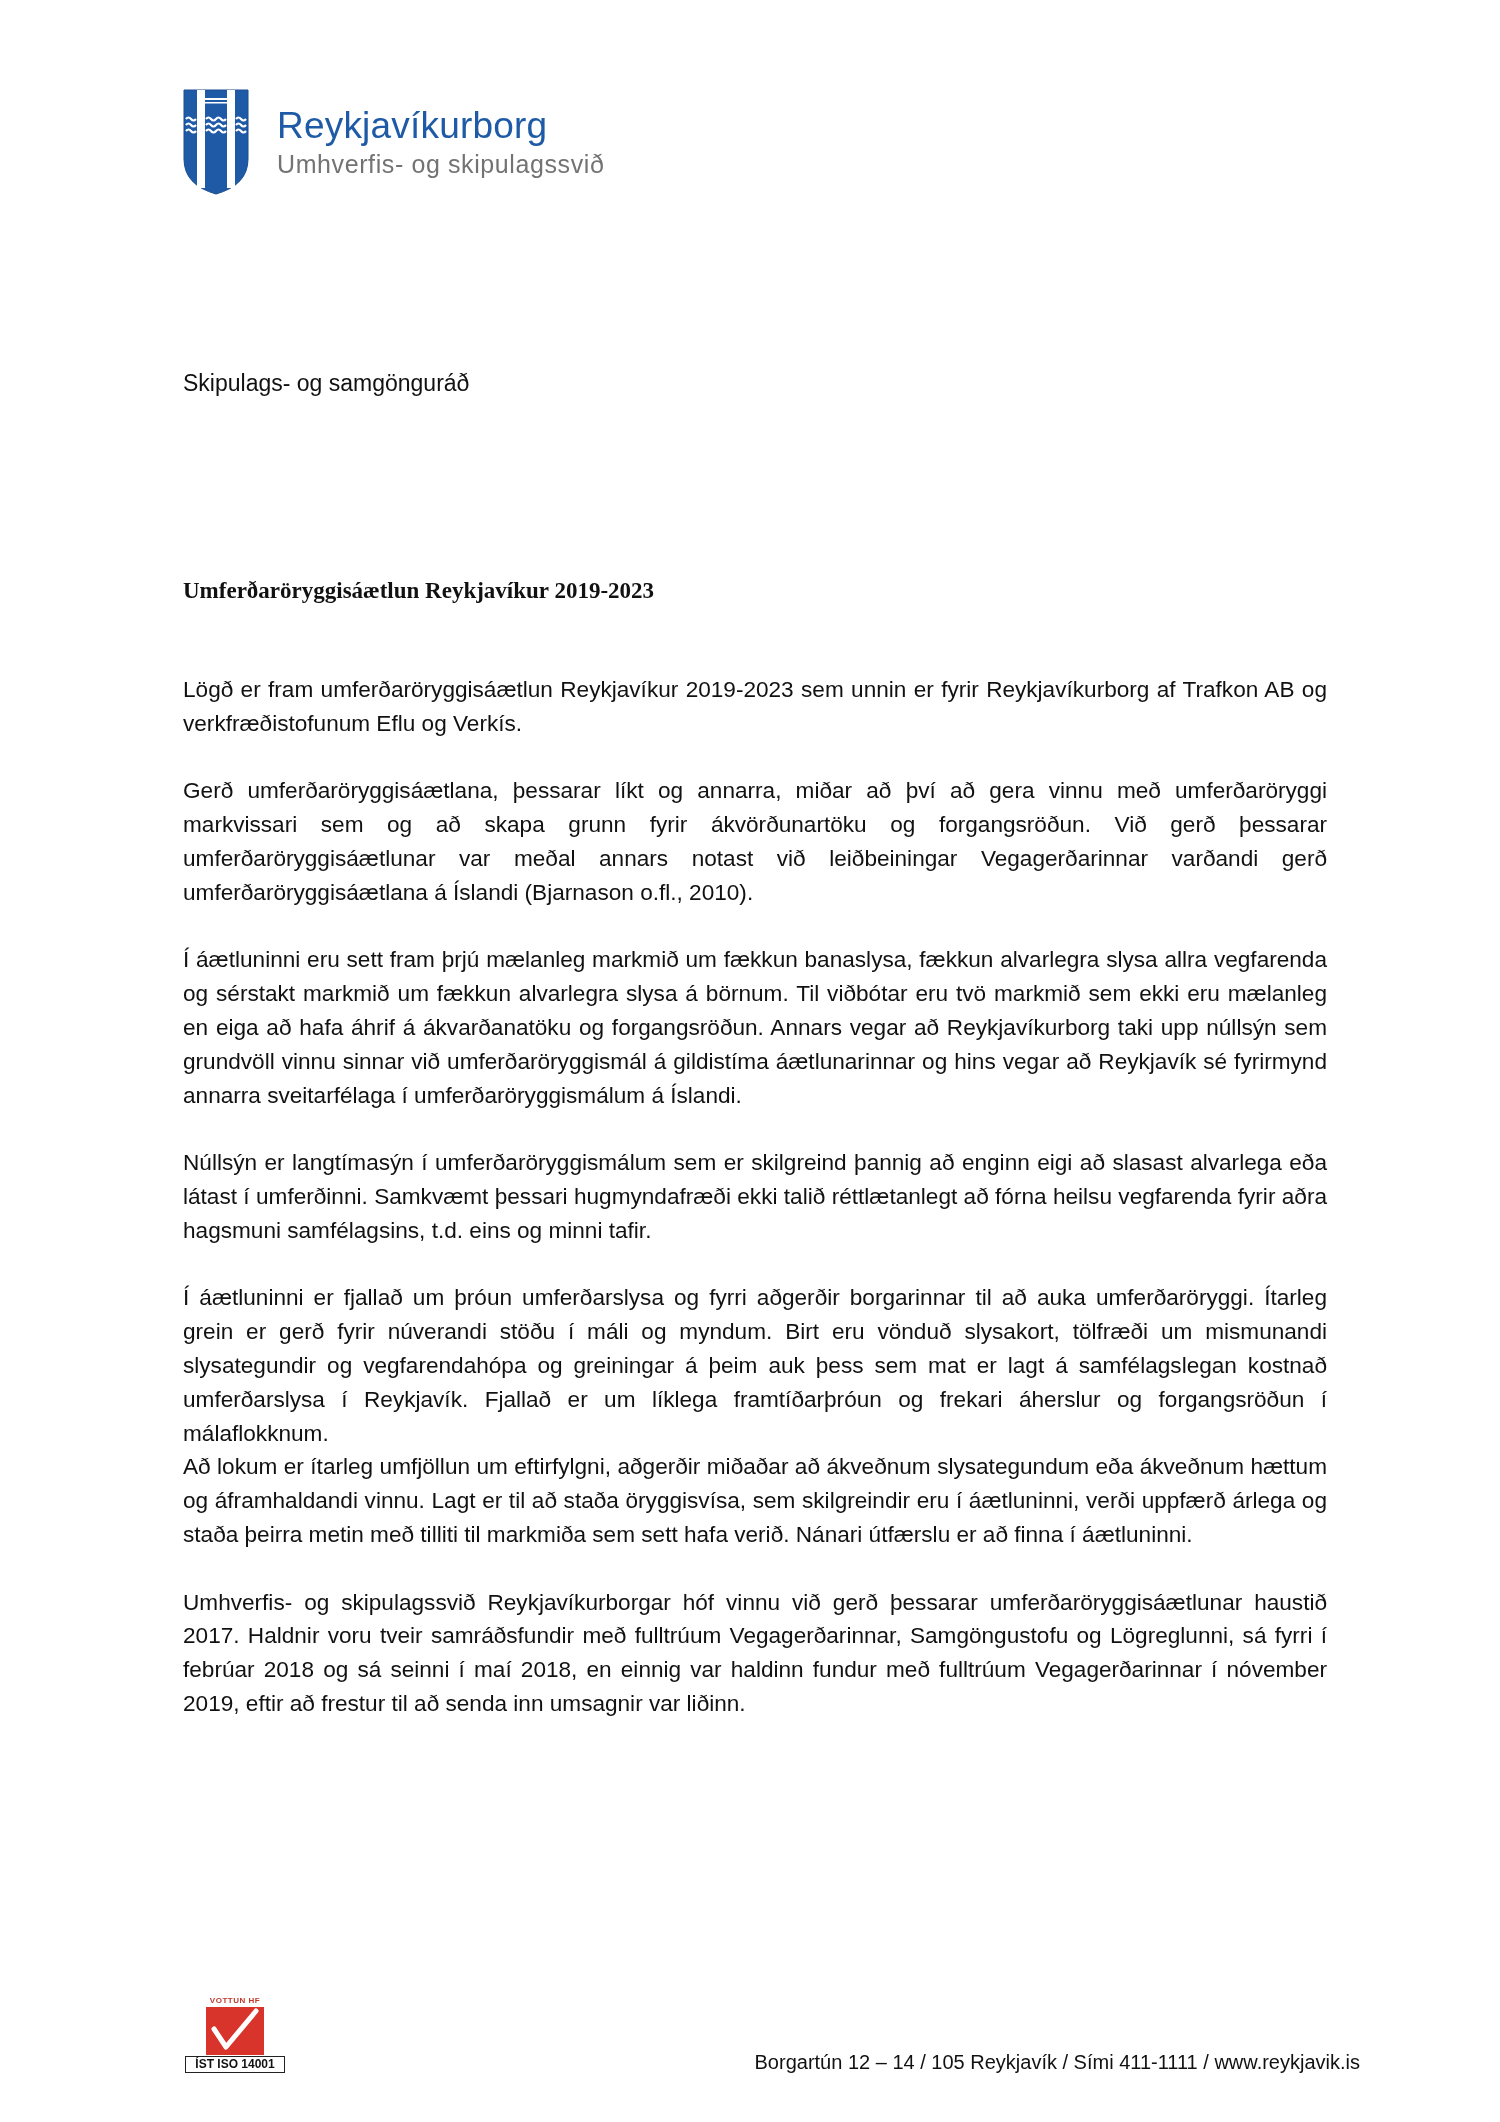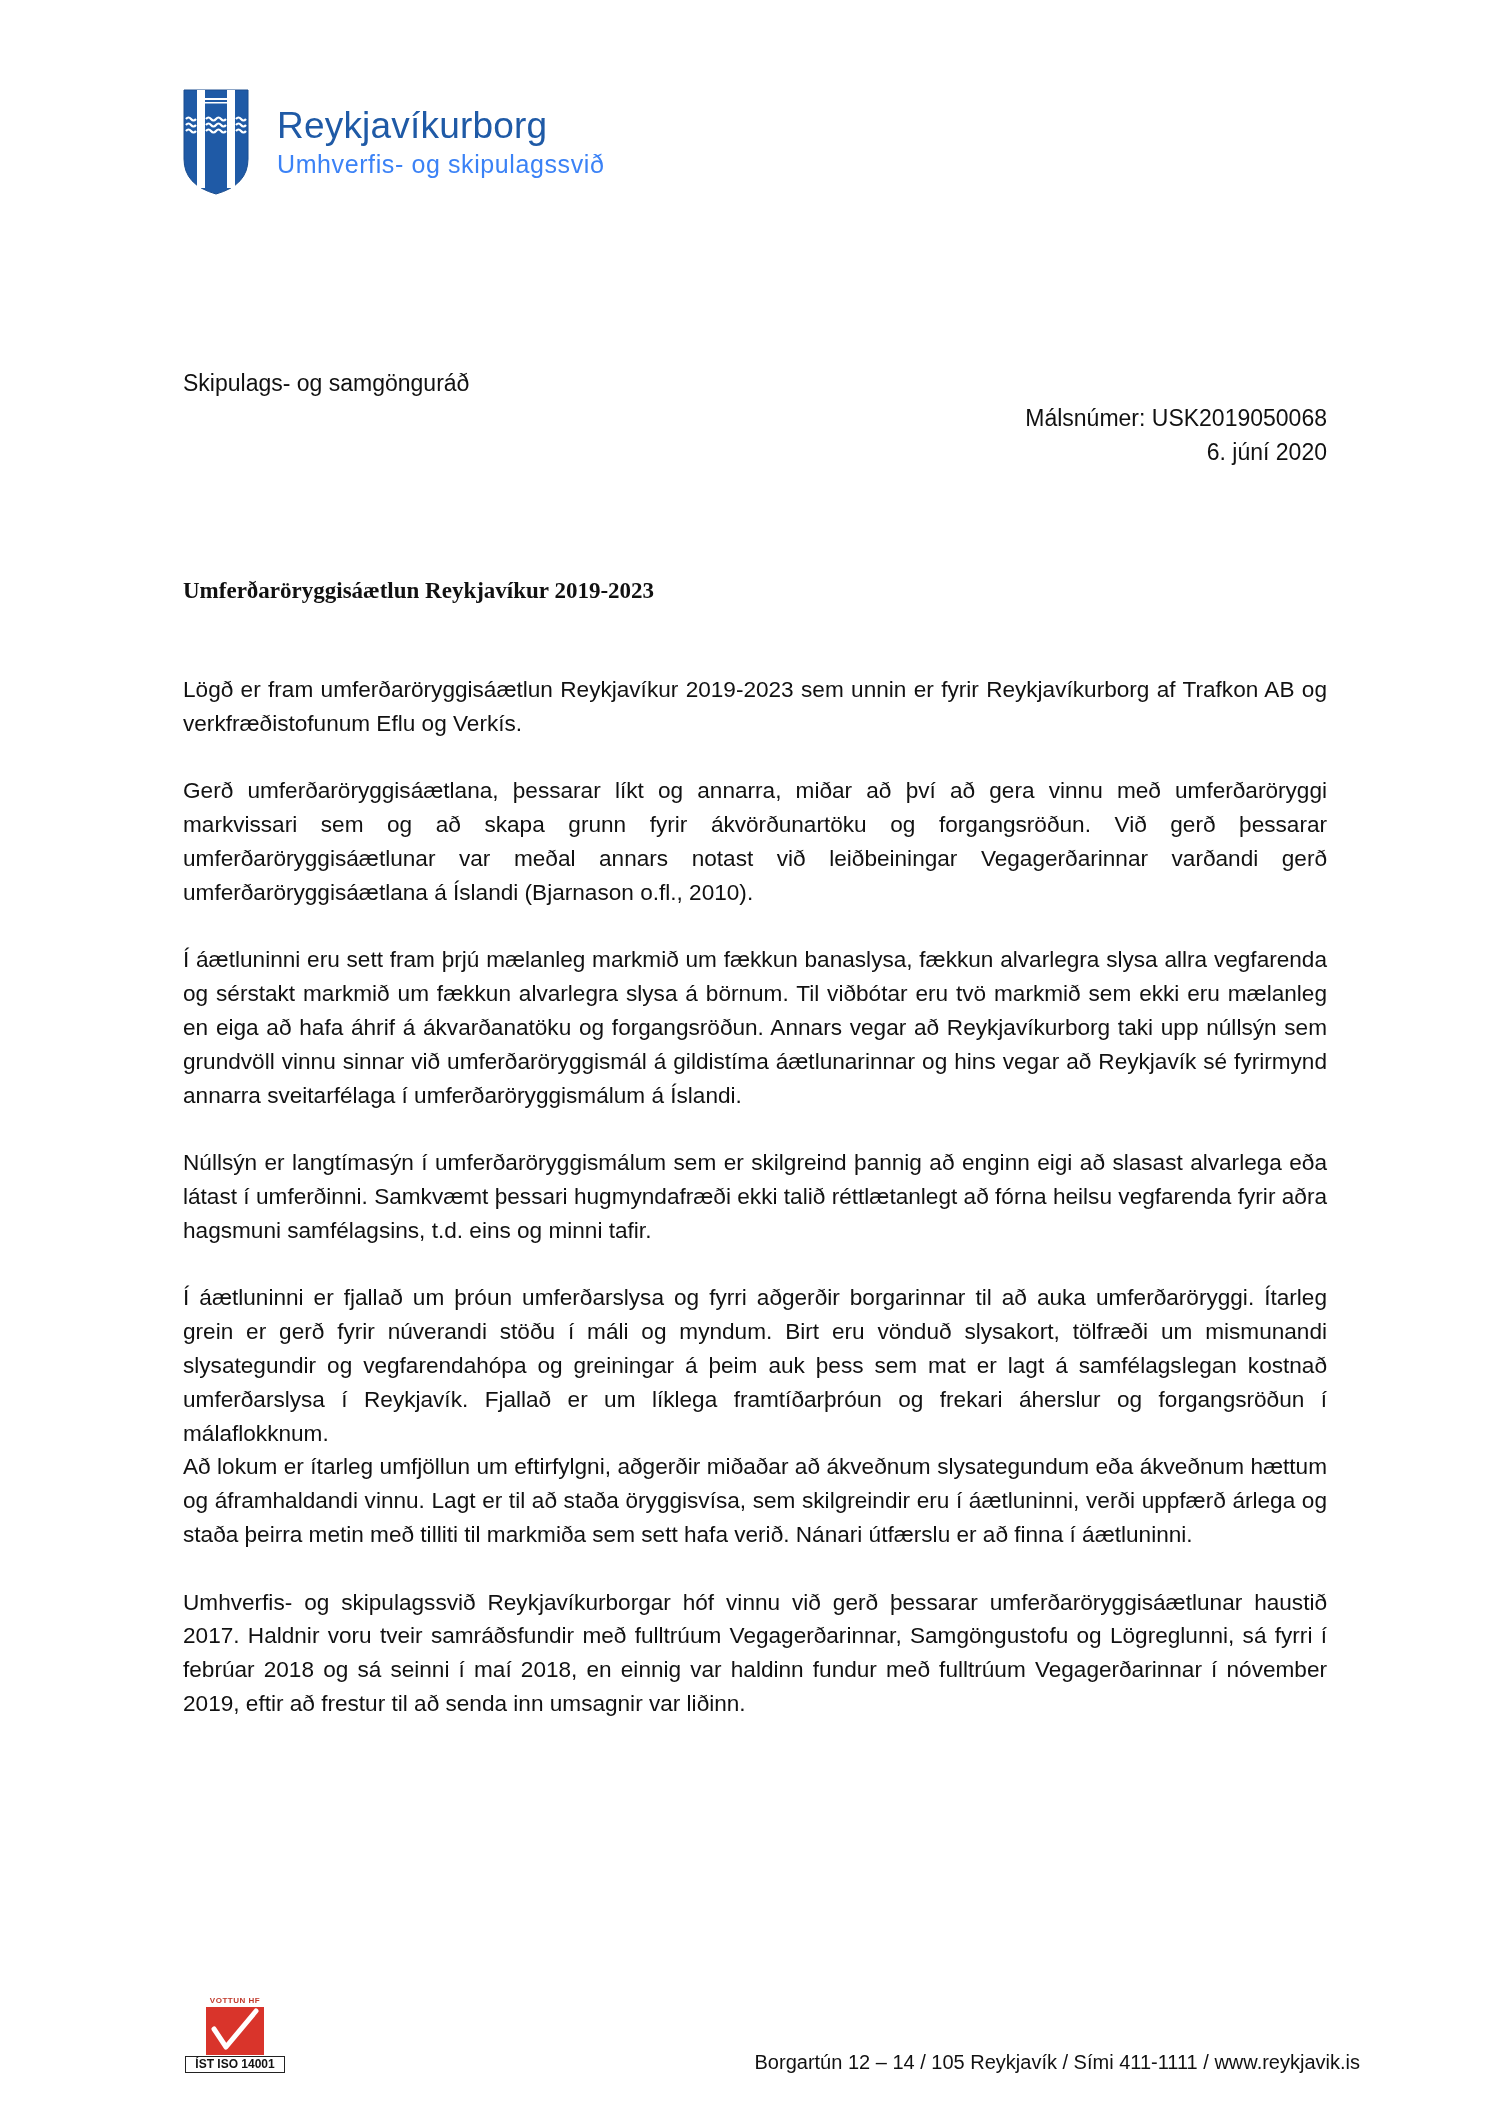--- a/index.html
+++ b/index.html
@@ -11,21 +11,21 @@
       font-family: "Liberation Sans", "DejaVu Sans", sans-serif;
       color: #111111;
     }
     .page { position: absolute; left: 0; top: 0; width: 1500px; height: 2082px; }
 
     
     .letterhead { position: absolute; left: 183px; top: 88px; height: 108px; display: flex; align-items: center; }
     .shield { width: 66px; height: 106px; display: block; }
     .lh-text { margin-left: 28px; display: flex; flex-direction: column; }
     .lh-org { font-size: 37px; color: #1f5aa6; letter-spacing: 0.2px; line-height: 42px; }
-    .lh-dept { font-size: 25px; color: #3b82f6; letter-spacing: 0.6px; line-height: 30px; margin-top: 2px; }
+    .lh-dept { font-size: 25px; color: #737373; letter-spacing: 0.6px; line-height: 30px; margin-top: 2px; }
 
     .recipient { position: absolute; left: 183px; top: 366px; font-size: 23px; line-height: 34px; }
     .meta { position: absolute; right: 173px; top: 401px; text-align: right; font-size: 23px; line-height: 34px; }
     .subject { position: absolute; left: 183px; top: 574px; font-size: 23px; font-weight: bold; line-height: 34px; font-family: Liberation Serif, serif; }
 
     .body { position: absolute; left: 183px; top: 673px; width: 1144px; font-size: 22.6px; line-height: 33.8px; }
     .body p { margin: 0 0 33.8px 0; text-align: justify; }
     .body p.tight { margin-bottom: 0; }
 
     .cert { position: absolute; left: 196px; top: 1996px; width: 78px; display: flex; flex-direction: column; align-items: center; }
@@ -63,24 +63,20 @@
       </g>
     </svg>
     <div class="lh-text">
       <span class="lh-org">Reykjavíkurborg</span>
       <span class="lh-dept">Umhverfis- og skipulagssvið</span>
     </div>
   </div>
 
   <div class="recipient">Skipulags- og samgönguráð</div>
 
-  <div class="meta">
-    <div>Málsnúmer: USK2019050068</div>
-    <div>6. júní 2020</div>
-  </div>
 
   <div class="subject">Umferðaröryggisáætlun Reykjavíkur 2019-2023</div>
 
   <div class="body">
     <p>Lögð er fram umferðaröryggisáætlun Reykjavíkur 2019-2023 sem unnin er fyrir Reykjavíkurborg af Trafkon AB og verkfræðistofunum Eflu og Verkís.</p>
     <p>Gerð umferðaröryggisáætlana, þessarar líkt og annarra, miðar að því að gera vinnu með umferðaröryggi markvissari sem og að skapa grunn fyrir ákvörðunartöku og forgangsröðun. Við gerð þessarar umferðaröryggisáætlunar var meðal annars notast við leiðbeiningar Vegagerðarinnar varðandi gerð umferðaröryggisáætlana á Íslandi (Bjarnason o.fl., 2010).</p>
     <p>Í áætluninni eru sett fram þrjú mælanleg markmið um fækkun banaslysa, fækkun alvarlegra slysa allra vegfarenda og sérstakt markmið um fækkun alvarlegra slysa á börnum. Til viðbótar eru tvö markmið sem ekki eru mælanleg en eiga að hafa áhrif á ákvarðanatöku og forgangsröðun. Annars vegar að Reykjavíkurborg taki upp núllsýn sem grundvöll vinnu sinnar við umferðaröryggismál á gildistíma áætlunarinnar og hins vegar að Reykjavík sé fyrirmynd annarra sveitarfélaga í umferðaröryggismálum á Íslandi.</p>
     <p>Núllsýn er langtímasýn í umferðaröryggismálum sem er skilgreind þannig að enginn eigi að slasast alvarlega eða látast í umferðinni. Samkvæmt þessari hugmyndafræði ekki talið réttlætanlegt að fórna heilsu vegfarenda fyrir aðra hagsmuni samfélagsins, t.d. eins og minni tafir.</p>
     <p class="tight">Í áætluninni er fjallað um þróun umferðarslysa og fyrri aðgerðir borgarinnar til að auka umferðaröryggi. Ítarleg grein er gerð fyrir núverandi stöðu í máli og myndum. Birt eru vönduð slysakort, tölfræði um mismunandi slysategundir og vegfarendahópa og greiningar á þeim auk þess sem mat er lagt á samfélagslegan kostnað umferðarslysa í Reykjavík. Fjallað er um líklega framtíðarþróun og frekari áherslur og forgangsröðun í málaflokknum.</p>
     <p>Að lokum er ítarleg umfjöllun um eftirfylgni, aðgerðir miðaðar að ákveðnum slysategundum eða ákveðnum hættum og áframhaldandi vinnu. Lagt er til að staða öryggisvísa, sem skilgreindir eru í áætluninni, verði uppfærð árlega og staða þeirra metin með tilliti til markmiða sem sett hafa verið. Nánari útfærslu er að finna í áætluninni.</p>

